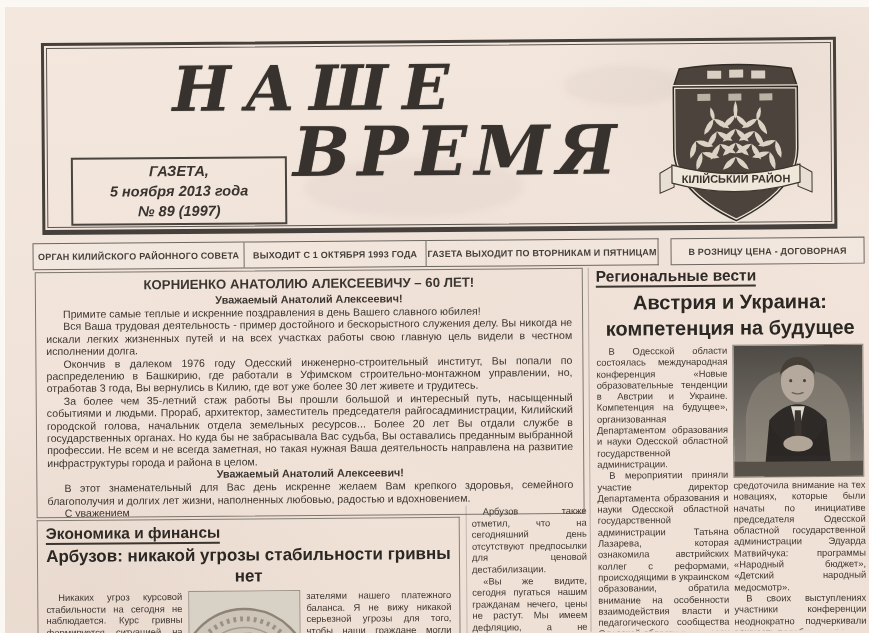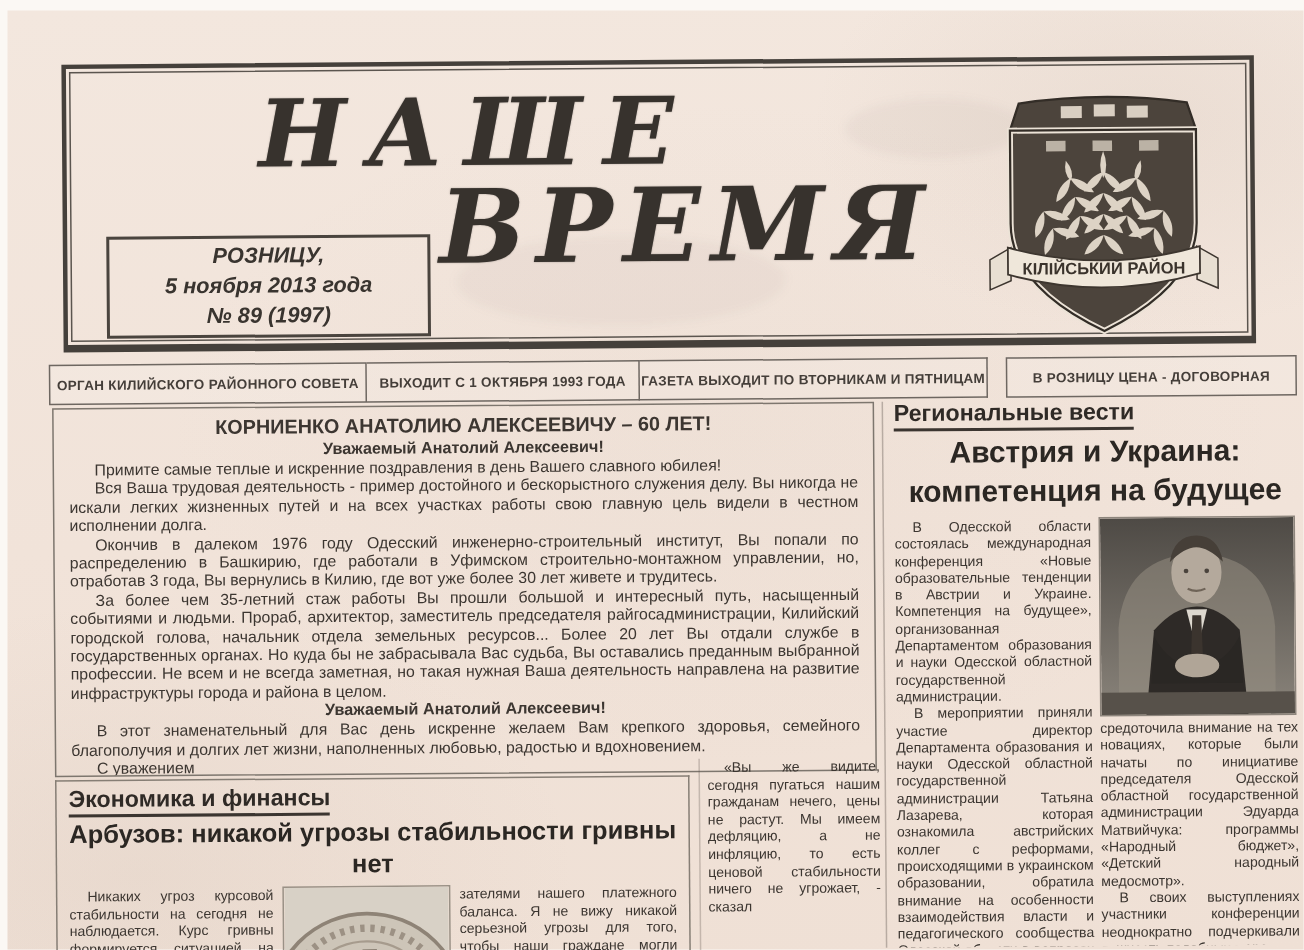--- a/index.html
+++ b/index.html
@@ -91,21 +91,21 @@
     <div class="smudge" style="left:560px;top:60px;width:120px;height:40px;background:rgba(120,105,95,.06);"></div>
     <div class="smudge" style="left:300px;top:150px;width:220px;height:60px;background:rgba(120,105,95,.05);"></div>
 
     <div class="mast">
       <div class="mast-inner"></div>
 
       <div class="title-line title1">НАШЕ</div>
       <div class="title-line title2">ВРЕМЯ</div>
 
       <div class="datebox">
-        <span>РОЗНИЦУ,</span>
+        <span>ГАЗЕТА,</span>
         <span>5 ноября 2013 года</span>
         <span>№ 89 (1997)</span>
       </div>
 
       <svg class="emblem" viewBox="0 0 172 168">
         <defs>
           <g id="leafpair">
             <path d="M0,0 Q-10,3 -13,13 Q-3,11 0,0 Z"></path>
             <path d="M0,0 Q10,3 13,13 Q3,11 0,0 Z"></path>
           </g>
@@ -240,17 +240,18 @@
           <circle cx="56" cy="84" r="47" fill="none" stroke="#a69b8d" stroke-width="1.5"></circle>
           <text x="56" y="86" text-anchor="middle" font-family="DejaVu Serif, serif" font-weight="bold" font-size="58" fill="#998e80" stroke="#776d60" stroke-width="1">1</text>
         </svg>
         <div class="eco-c3">
           <p>зателями нашего платежного баланса. Я не вижу никакой серьезной угрозы для того, чтобы наши граждане могли волноваться, - отметил он. - В прошлом году были колебания,</p>
         </div>
       </div>
     </div>
 
     <div class="col4">
+      <p>Арбузов также отметил, что на сегодняшний день отсутствуют предпосылки для ценовой дестабилизации.</p>
       <p>«Вы же видите, сегодня пугаться нашим гражданам нечего, цены не растут. Мы имеем дефляцию, а не инфляцию, то есть ценовой стабильности ничего не угрожает, - сказал</p>
     </div>
 
   </div>
 </div>
 
 </body></html>

